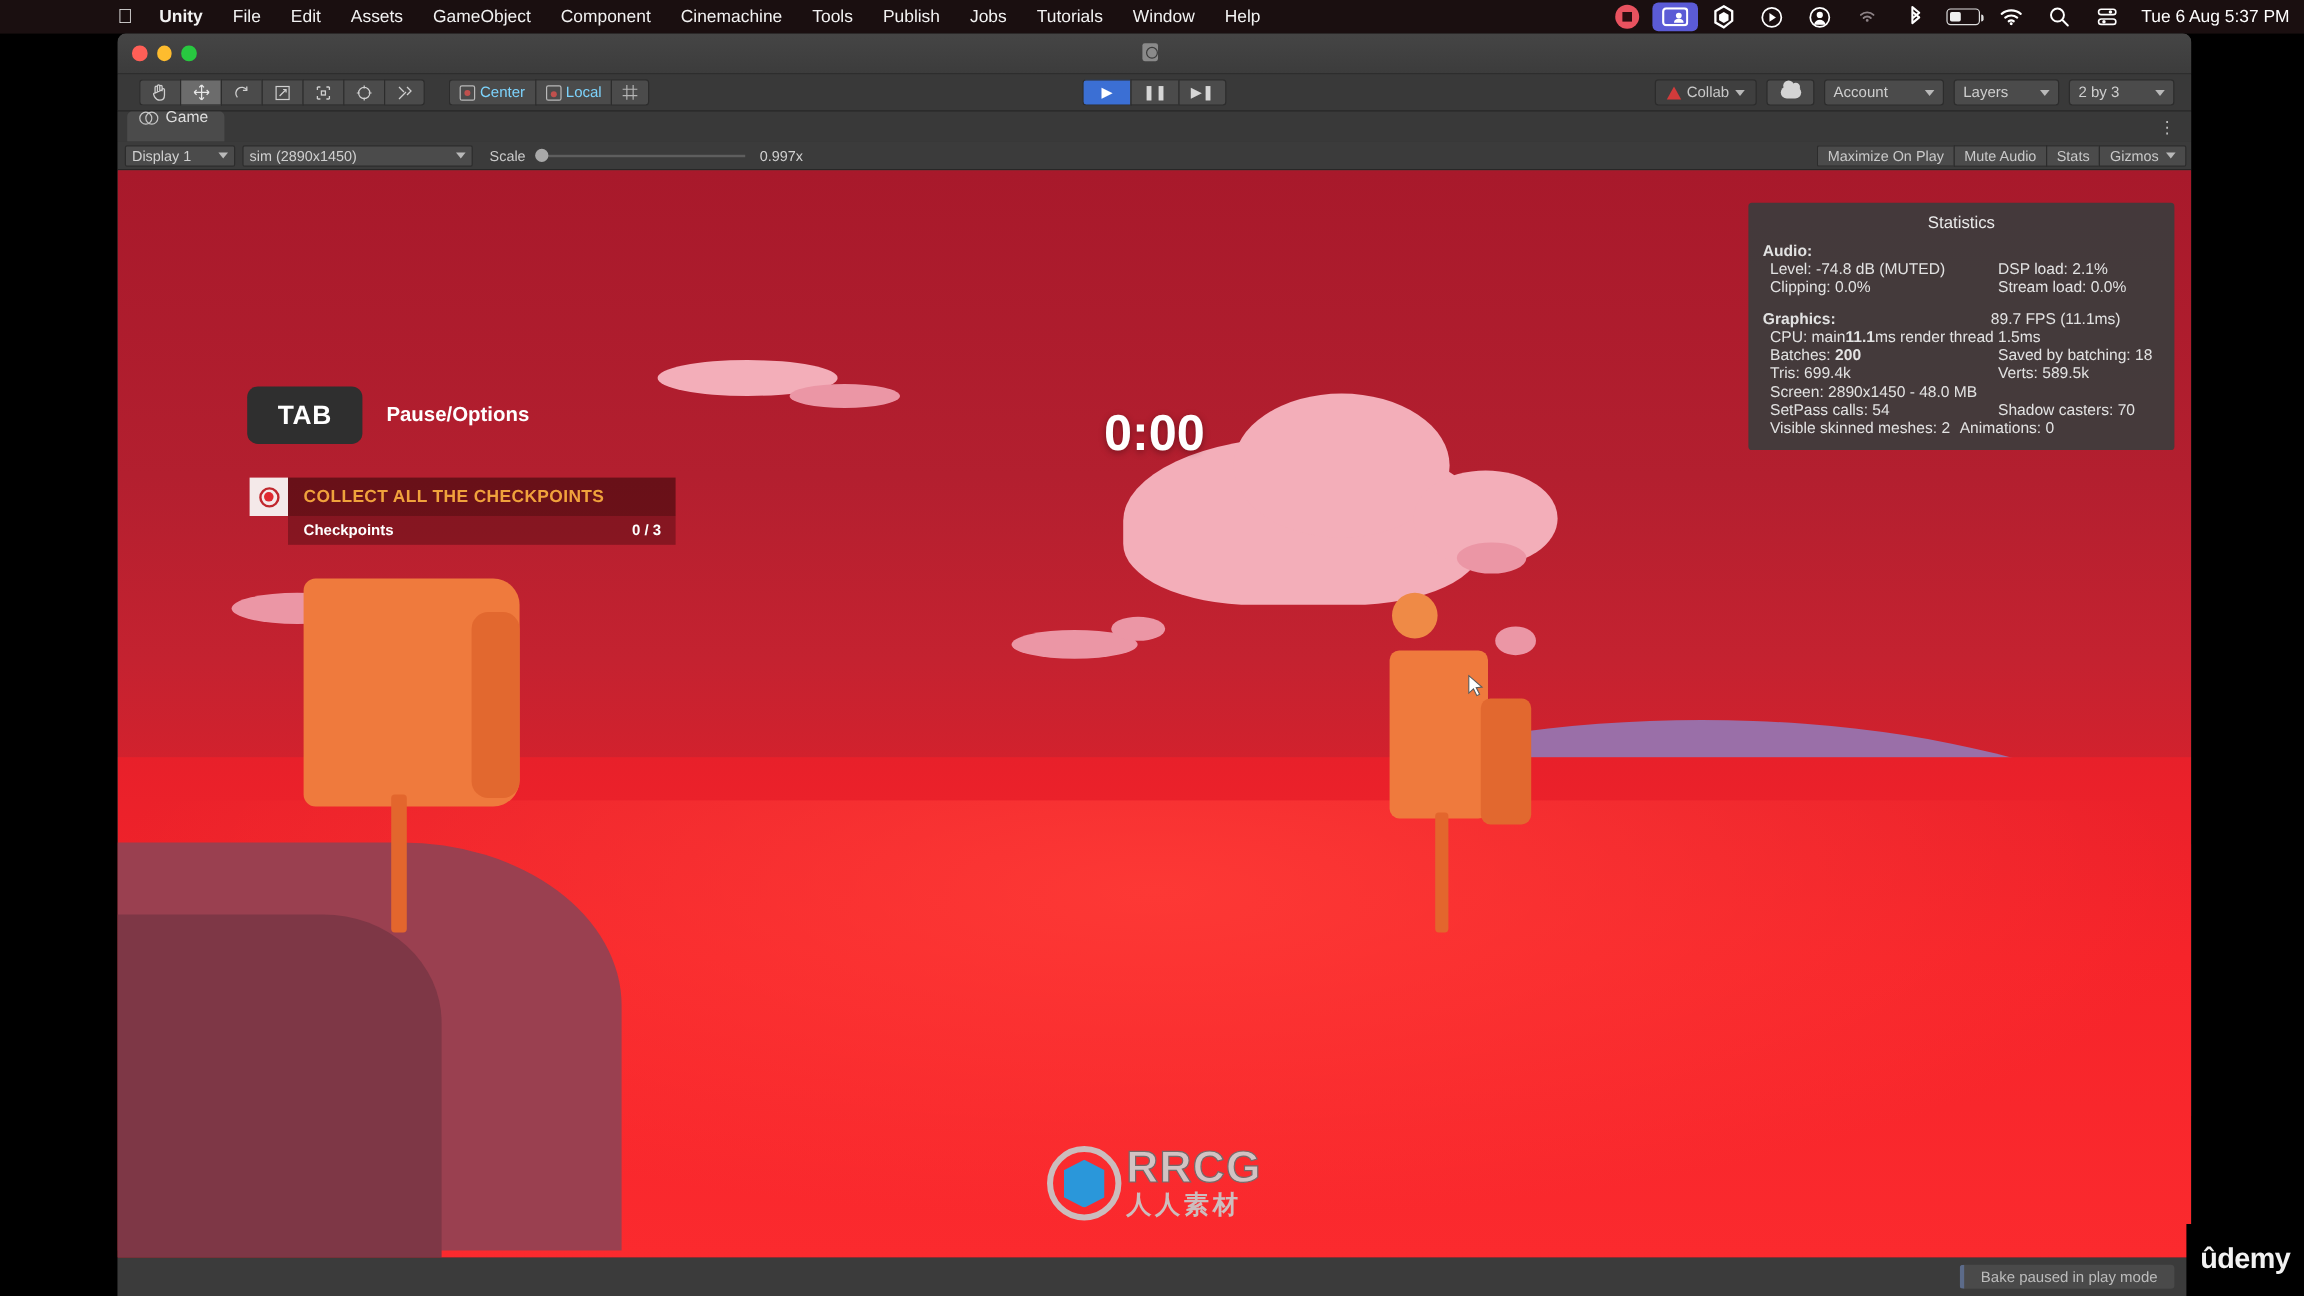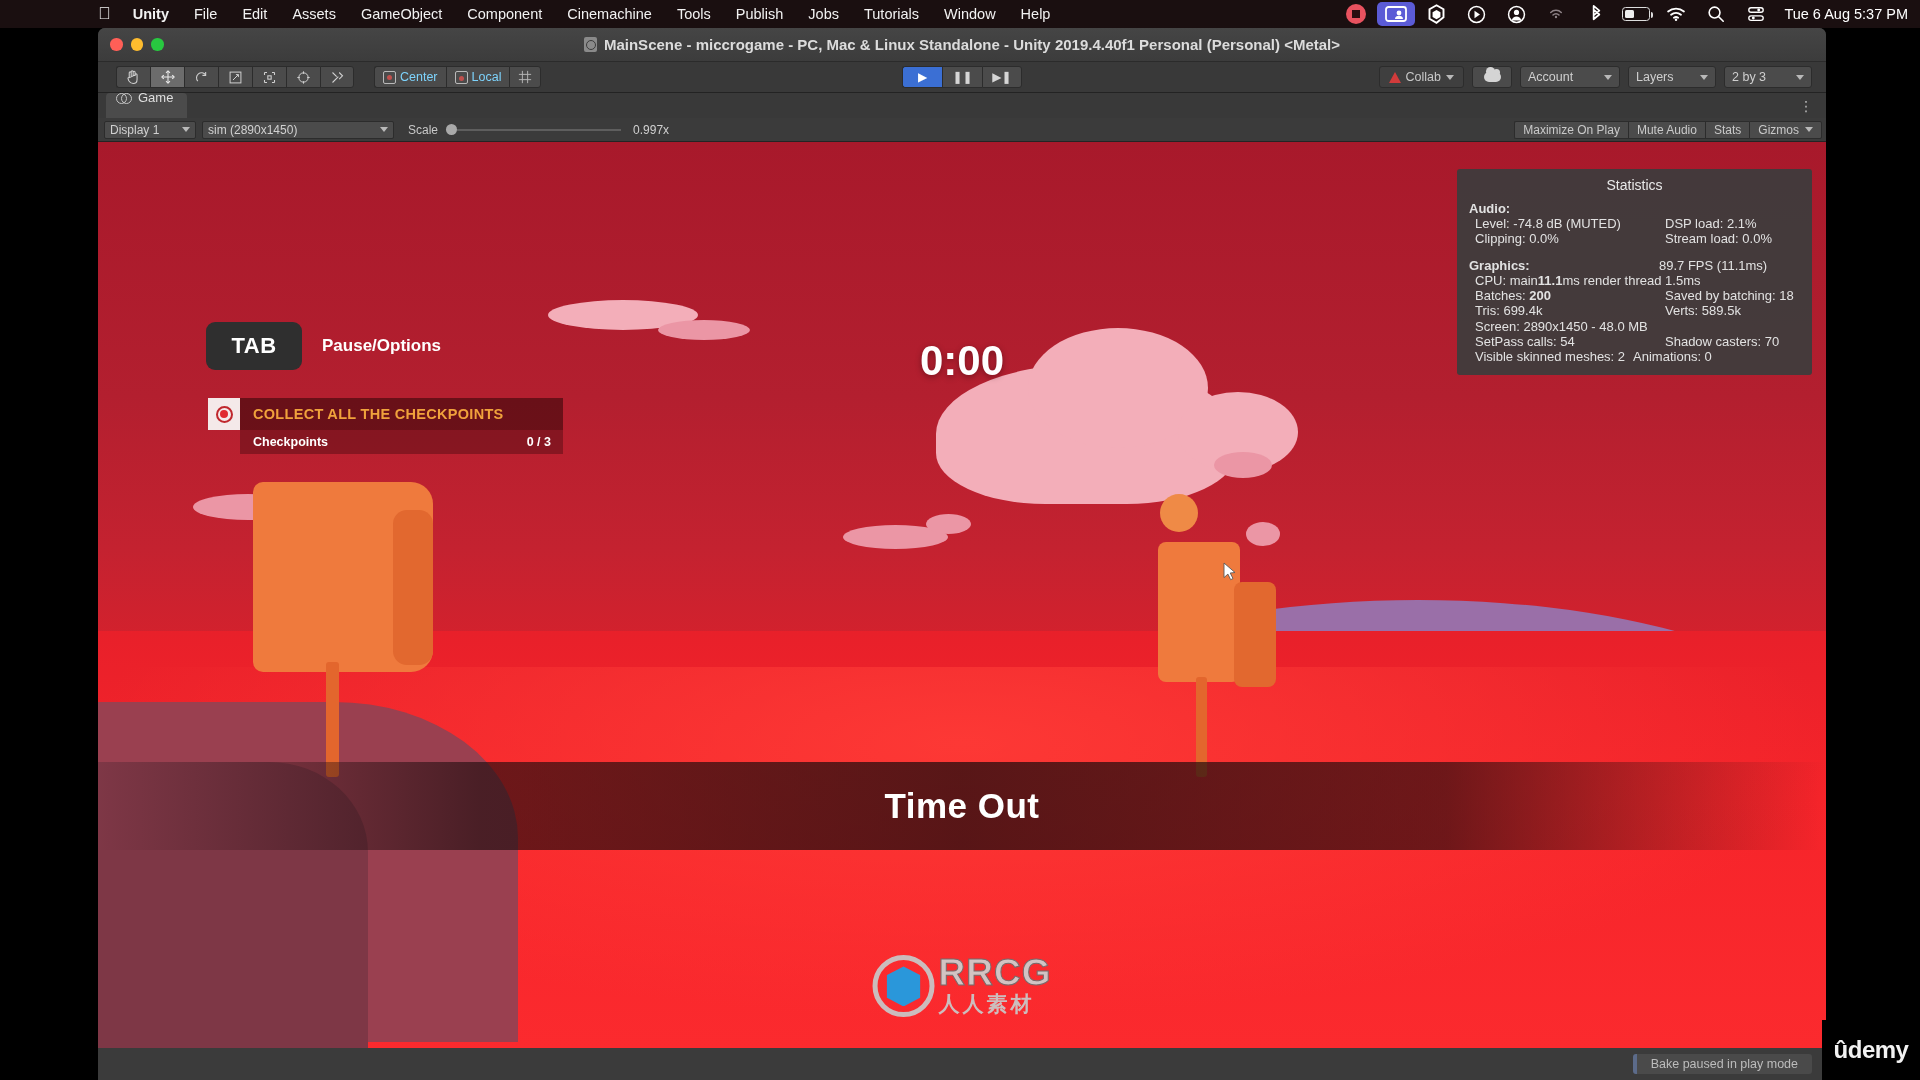--- a/index.html
+++ b/index.html
@@ -335,21 +335,21 @@
 
 <div id="unity-window">
 
   <div id="title-bar">
     <div class="traffic">
       <span class="tl red"></span>
       <span class="tl yellow"></span>
       <span class="tl green"></span>
     </div>
     <div id="title-text">
-      <span class="title-icon"></span><span>MainScene - miccrogame - PC, Mac &amp; Linux Standalone - Unity 2019.4.40f1 Personal (Personal) &lt;Metal&gt;</span>
+      <span class="title-icon"></span>
     </div>
   </div>
 
   <div id="main-toolbar">
     <div class="tb-group">
       <span class="tb-btn">
         <svg width="15" height="16" viewBox="0 0 16 18">
             <path d="M3.2 9V4.3a1.1 1.1 0 012.2 0V8m0-.3V3a1.1 1.1 0 012.2 0v4.6m0-.4V3.6a1.1 1.1 0 012.2 0V8m0-1.4a1.1 1.1 0 012.2 0v5.1c0 3-2 4.6-4.4 4.6-2.5 0-3.6-1-4.9-3.1L2 11.3c-.6-1 .2-2 1.2-1.6z" fill="none" stroke="#cfcfcf" stroke-width="1.2"></path>
           </svg>
       </span>
@@ -521,23 +521,20 @@
           </span>
         </div>
         <div id="obj-sub">
           <span>Checkpoints</span>
           <span>0 / 3</span>
         </div>
       </div>
 
       <div id="timer">0:00</div>
 
-      <div id="timeout-banner">
-        <span id="timeout-text">Time Out</span>
-      </div>
 
       <div id="stats-panel">
         <div id="stats-title">Statistics</div>
         <div class="st-sec">Audio:</div>
         <div class="st-row">
           <span class="st-col1">Level: -74.8 dB (MUTED)</span>
           <span>DSP load: 2.1%</span>
         </div>
         <div class="st-row">
           <span class="st-col1">Clipping: 0.0%</span>

